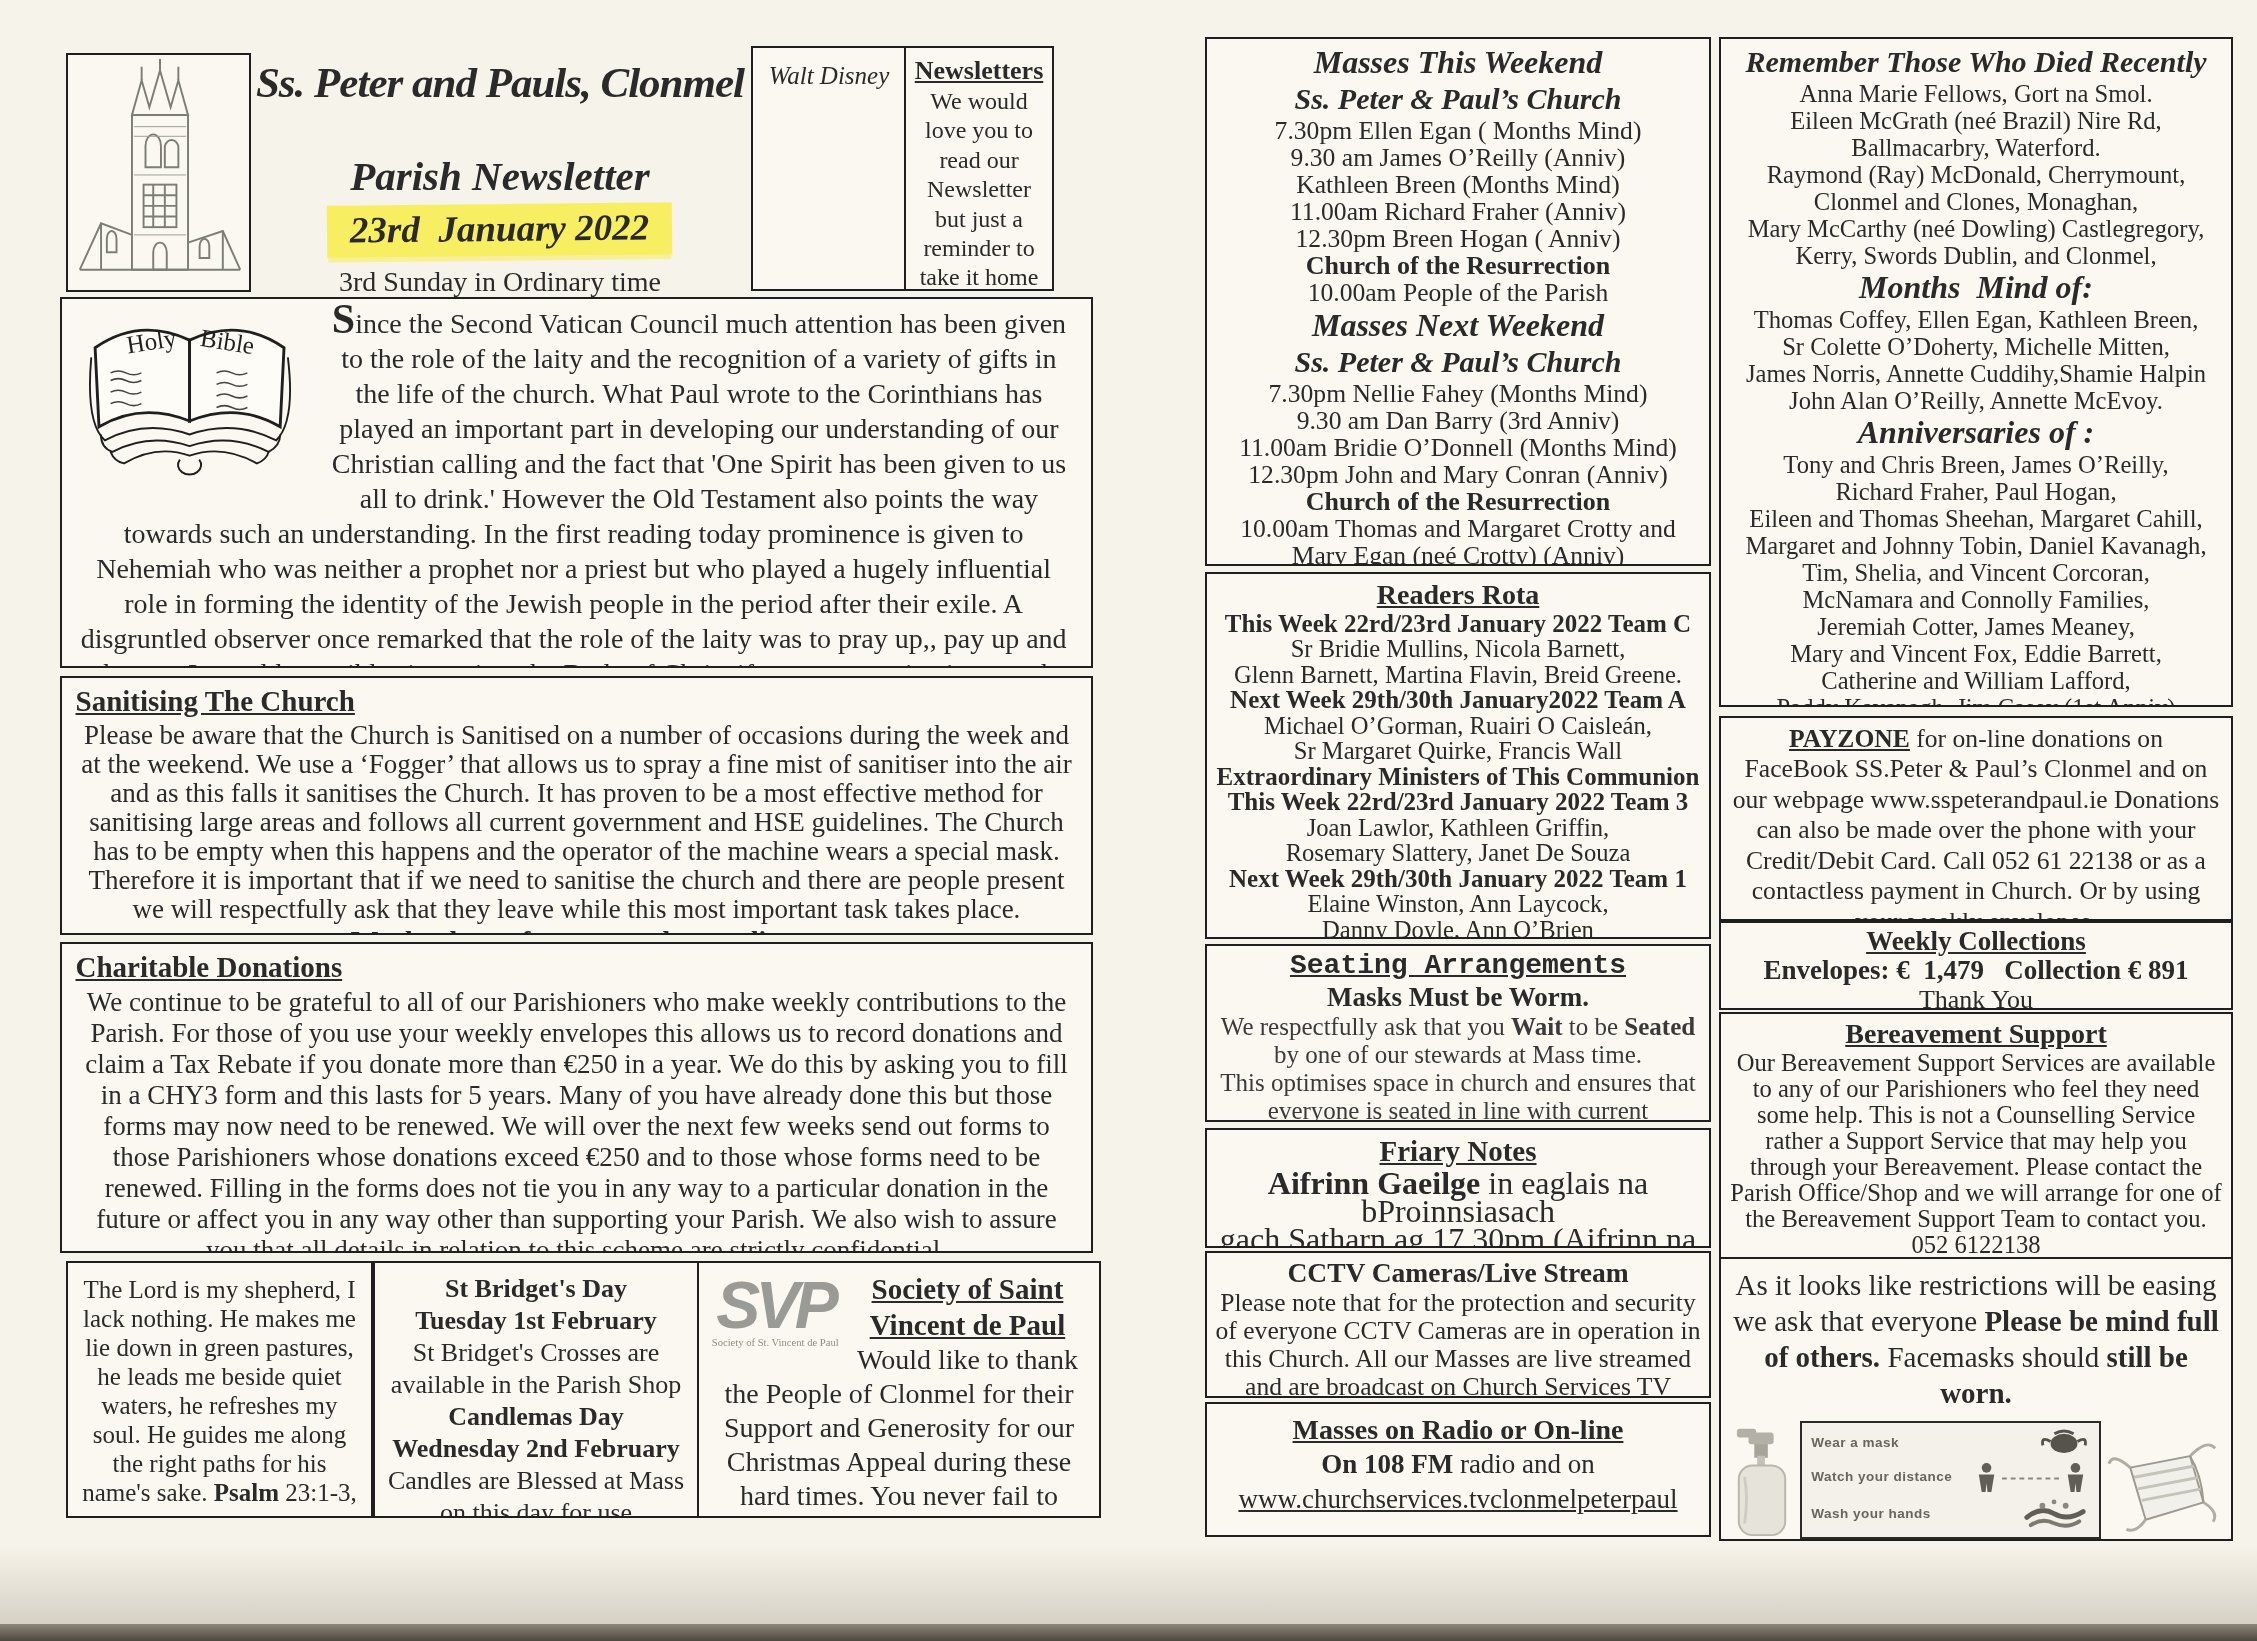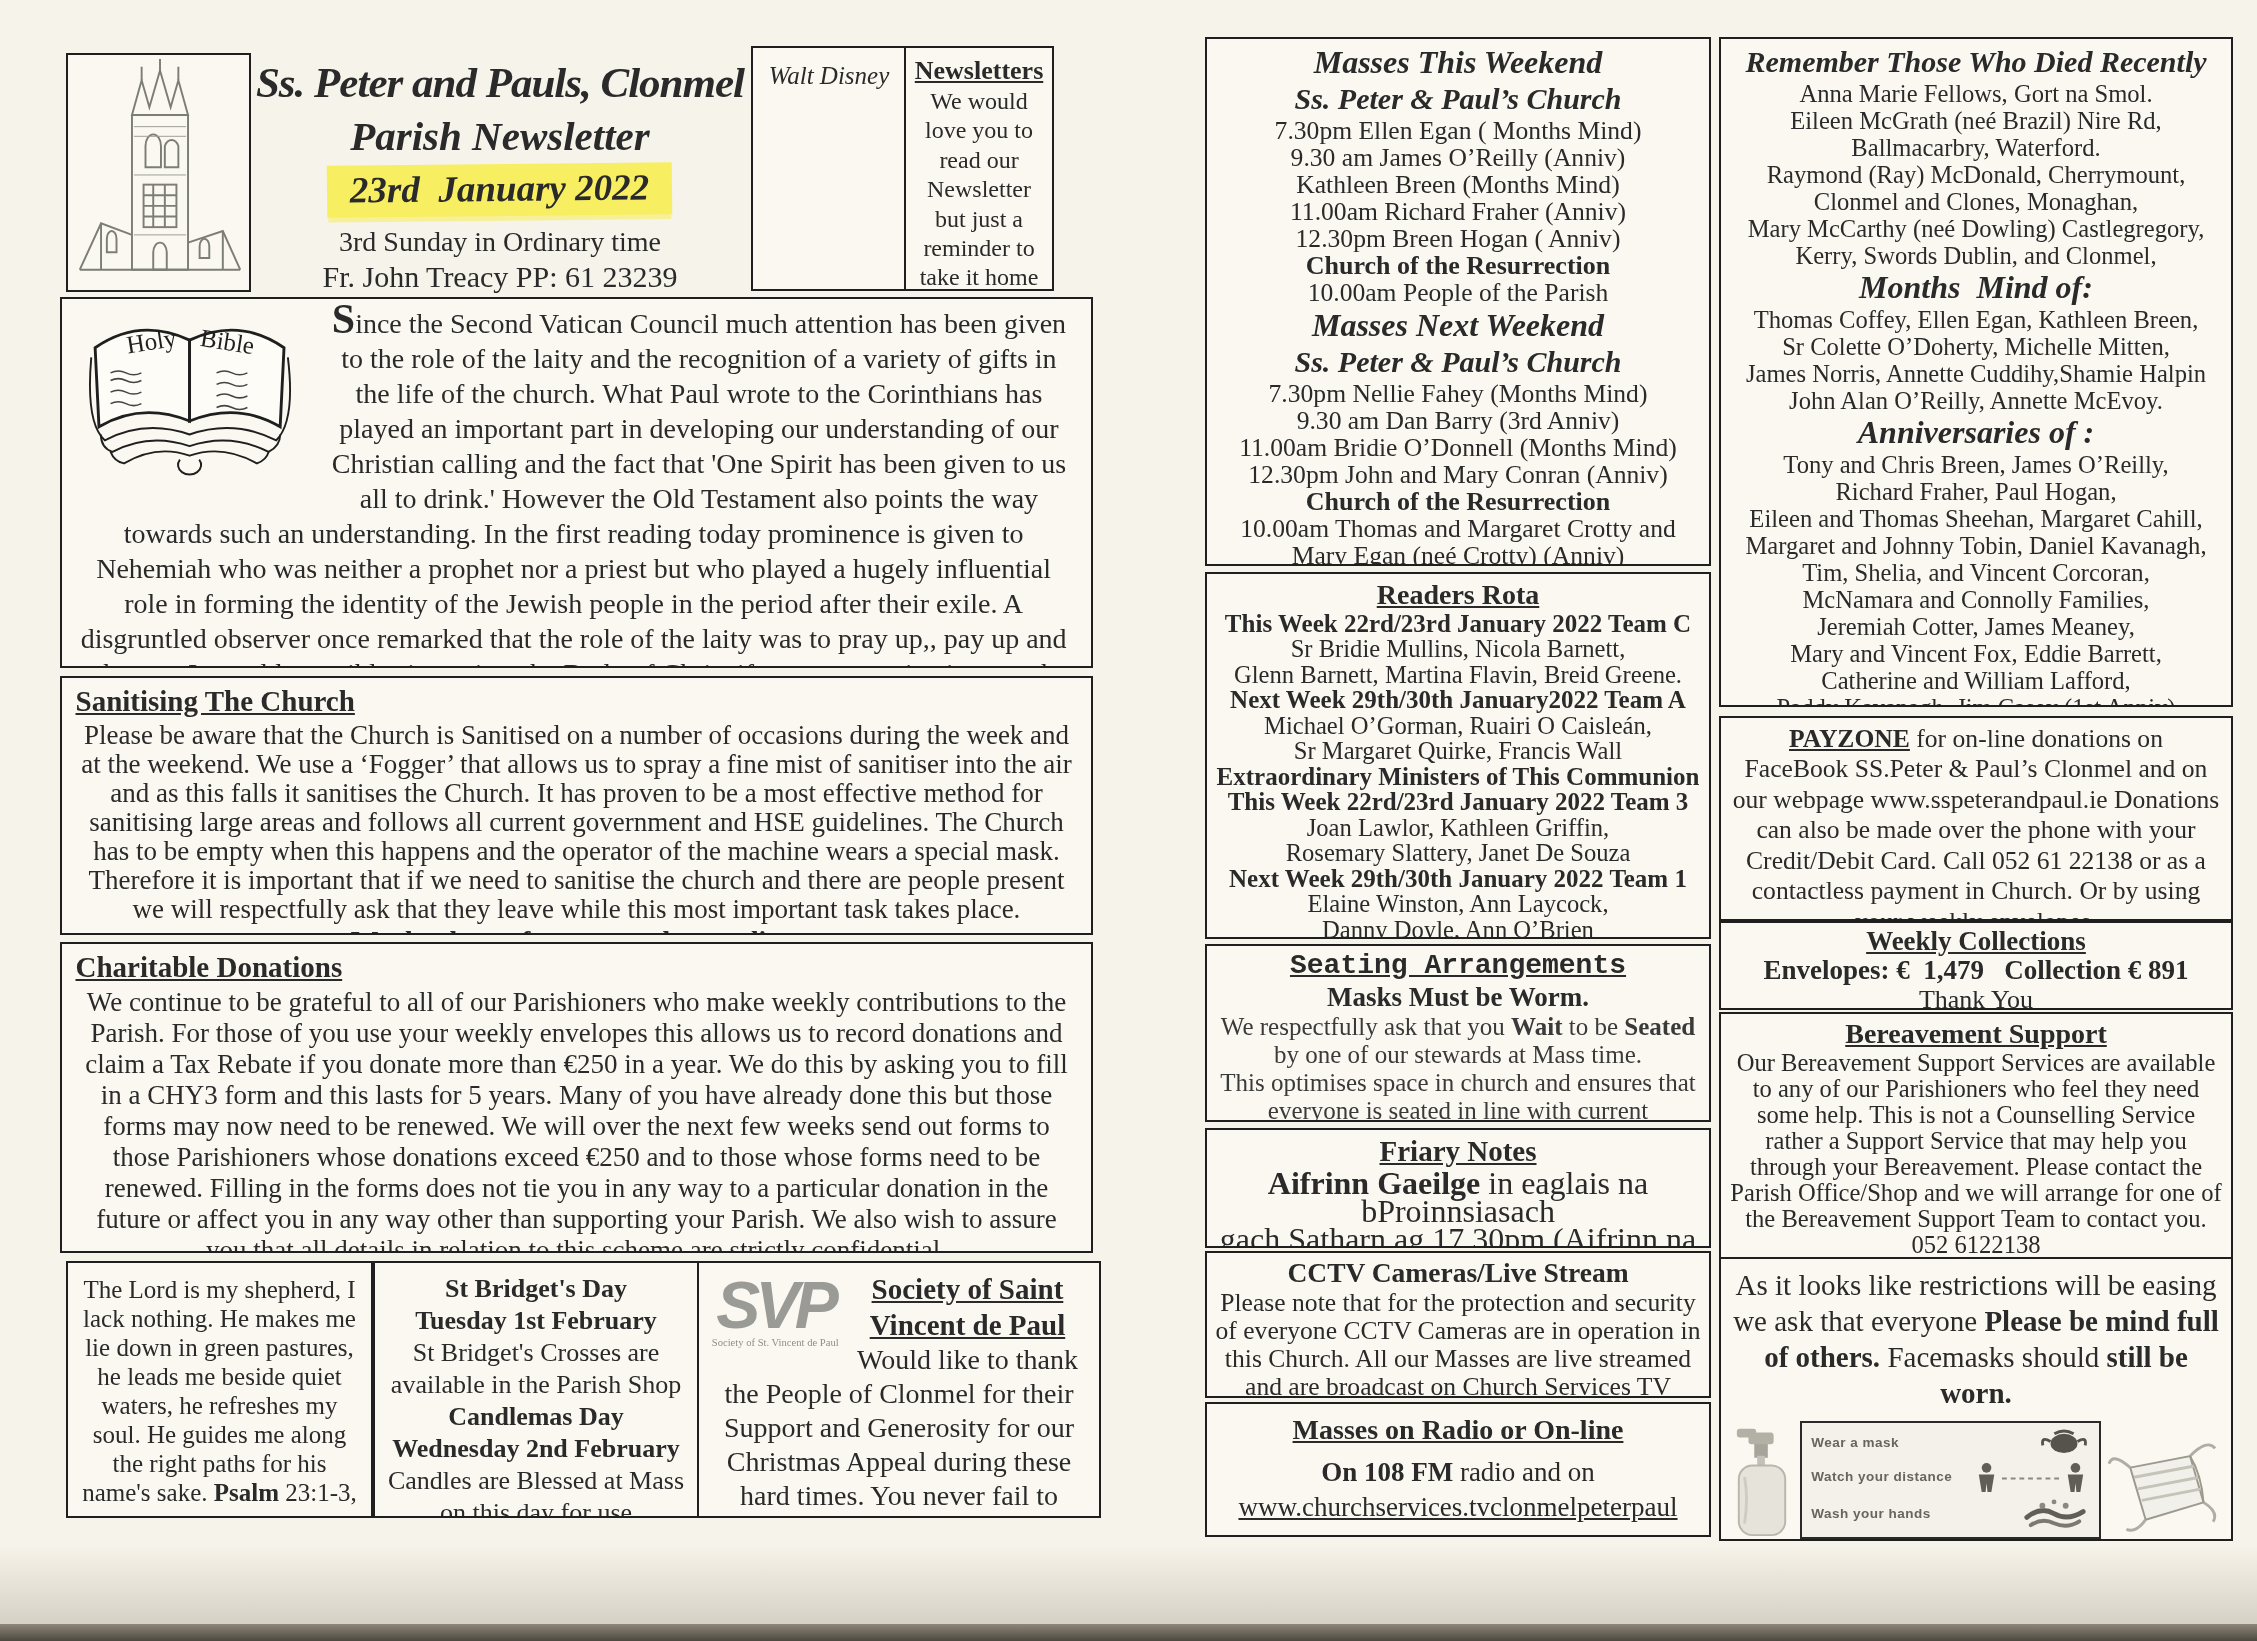--- a/index.html
+++ b/index.html
@@ -13,21 +13,21 @@
   }
   .box { position: absolute; border: 2.9px solid #1f1f1f; background: #faf8f0; overflow: hidden; }
   .b { font-weight: bold; }
   .i { font-style: italic; }
   .bu { font-weight: bold; text-decoration: underline; }
 
   
   .church-frame { left: 66px; top: 53px; width: 185px; height: 239px; padding: 3.9px; }
   .masthead { position: absolute; left: 253px; top: 56px; width: 494px; text-align: center; }
   .t1 { font-size: 43px; font-weight: bold; font-style: italic; line-height: 54px; letter-spacing: -1px; }
-  .t2 { font-size: 41px; font-weight: bold; font-style: italic; line-height: 52px; }
+  .t2 { font-size: 41px; font-weight: bold; font-style: italic; line-height: 52px; margin-top: 40px; }
   .date-wrap { margin-top: 1.9px; line-height: 50px; }
   .date-hl {
     display: inline-block; background: #f8ee62; padding: 0 23px 1.9px 23px;
     font-size: 37px; font-weight: bold; font-style: italic; transform: rotate(-0.6deg);
     white-space: pre-wrap; box-shadow: 0 5.8px 0 -1px rgba(248,238,98,0.6);
   }
   .sun { font-size: 28px; line-height: 34px; margin-top: 3.9px; }
   .pr  { font-size: 30px; line-height: 36px; }
   .twin { position: absolute; left: 751px; top: 46px; width: 303px; height: 245px; display: flex; }
   .twin .cell { border: 2.9px solid #1f1f1f; background: #faf8f0; height: 100%; padding: 7.7px 5.8px; }
@@ -75,21 +75,21 @@
   .seat-h { font-size: 28px; line-height: 32px; font-family: Liberation Mono, monospace; }
   .seat-sub { font-size: 27px; font-weight: bold; line-height: 31px; }
   .seat-l { font-size: 25px; line-height: 28px; color: #3a3a3a; }
   .friary { left: 1205px; top: 1128px; width: 506px; height: 120px; padding: 3.9px; text-align: center; }
   .fr-l { font-size: 32px; line-height: 28px; }
   .cctv { left: 1205px; top: 1251px; width: 506px; height: 147px; padding: 3.9px; text-align: center; }
   .cctv-h { font-size: 27.5px; font-weight: bold; line-height: 32px; }
   .cctv-b { font-size: 25.6px; line-height: 28px; }
   .radio { left: 1205px; top: 1402px; width: 506px; height: 135px; padding: 7.7px 3.9px; text-align: center; }
   .radio-h { font-size: 28px; line-height: 35px; }
-  .radio-l { font-size: 27px; line-height: 35px; margin-top: 8px; }
+  .radio-l { font-size: 27px; line-height: 35px; }
   .radio-link { font-size: 27px; line-height: 35px; text-decoration: underline; color: #2a2a2a; }
 
   
   .remember { left: 1719px; top: 37px; width: 514px; height: 670px; padding: 3.9px 5.8px; text-align: center; }
   .rem-h { font-size: 30px; font-weight: bold; font-style: italic; line-height: 37px; }
   .rem-sub { font-size: 32px; font-weight: bold; font-style: italic; line-height: 37px; white-space: pre-wrap; }
   .rem-lines div { font-size: 24.6px; line-height: 27px; }
   .payzone { left: 1719px; top: 716px; width: 514px; height: 205px; padding: 5.8px 7.7px; text-align: center; font-size: 25.6px; line-height: 30.5px; }
   .weekly { left: 1719px; top: 921px; width: 514px; height: 89px; padding: 3.9px; text-align: center; }
   .wk-h { font-size: 27px; line-height: 29px; }

